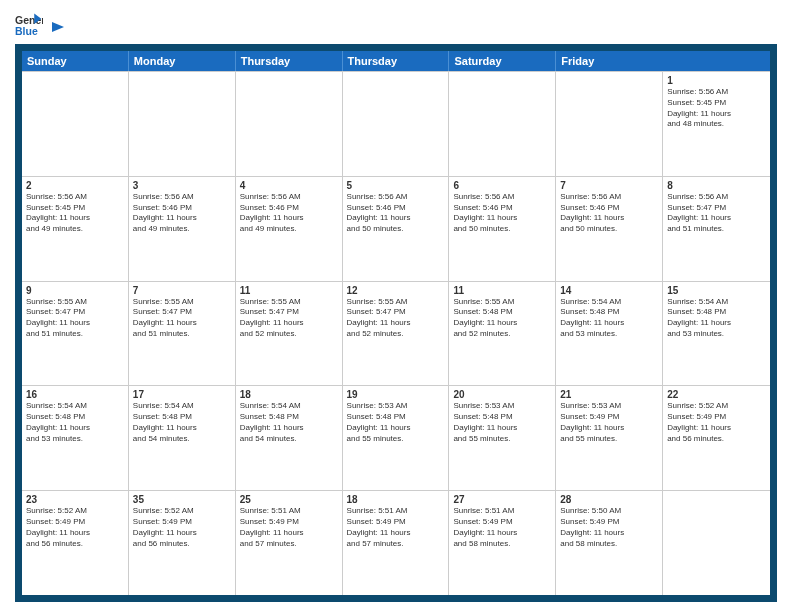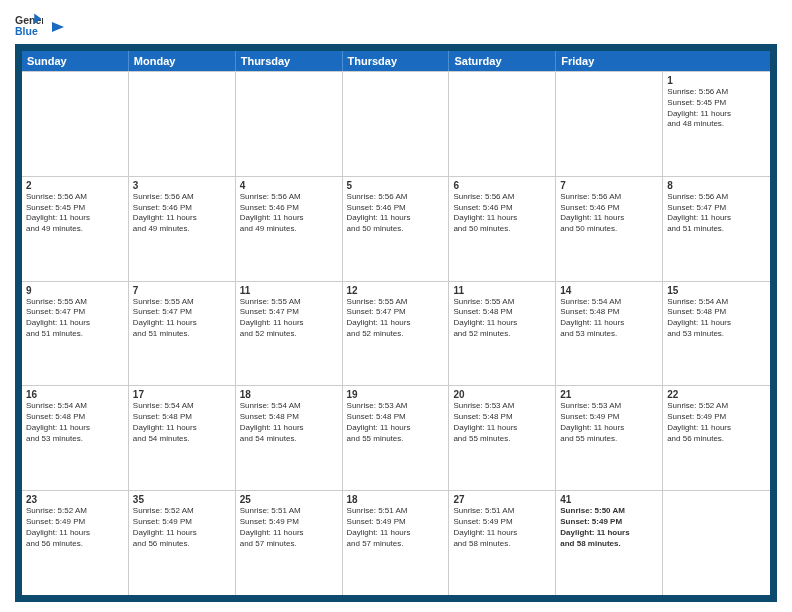--- a/index.html
+++ b/index.html
@@ -345,22 +345,22 @@
 and 57 minutes.</div>
           </div>
           <div class="cal-cell has-data">
             <span class="day-num">27</span>
             <div class="cell-info" style="white-space: pre-line;">Sunrise: 5:51 AM
 Sunset: 5:49 PM
 Daylight: 11 hours
 and 58 minutes.</div>
           </div>
           <div class="cal-cell has-data">
-            <span class="day-num">41</span>
-            <div class="cell-info" style="white-space: pre-line; font-weight: bold;">Sunrise: 5:50 AM
+            <span class="day-num">28</span>
+            <div class="cell-info" style="white-space: pre-line;">Sunrise: 5:50 AM
 Sunset: 5:49 PM
 Daylight: 11 hours
 and 58 minutes.</div>
           </div>
           <div class="cal-cell empty"></div>
         </div>
       </div>
   </div>
 </div>
 

